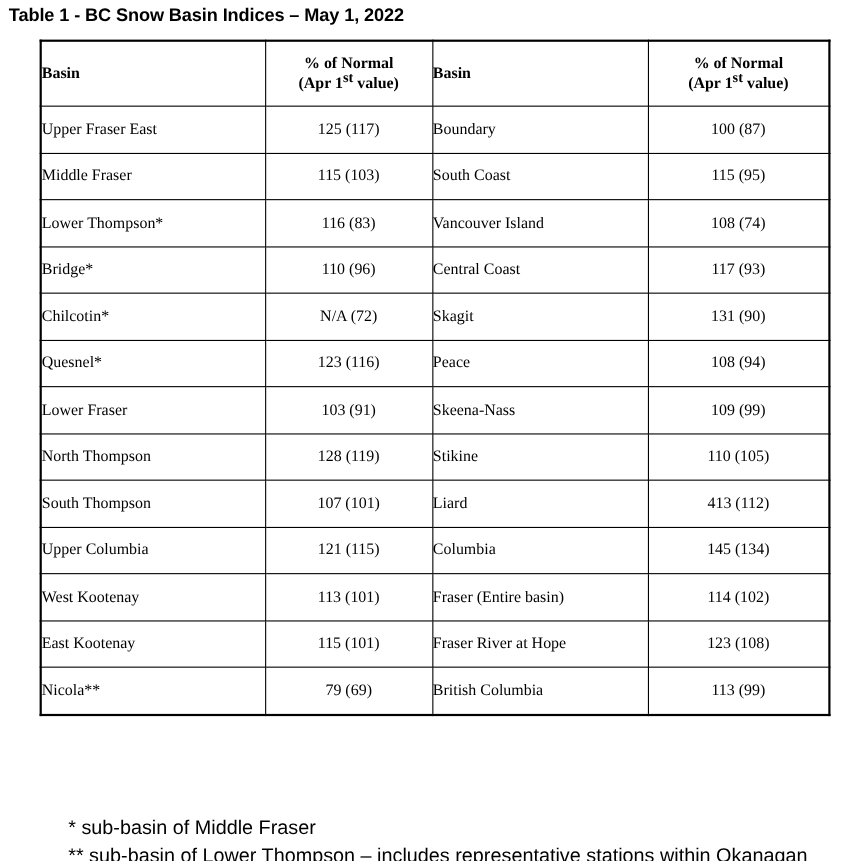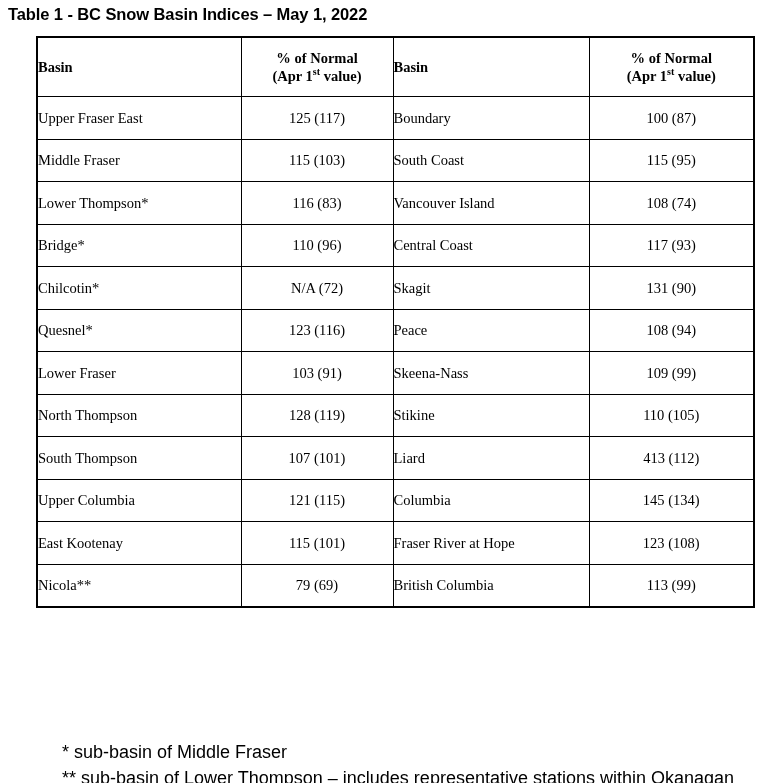--- a/index.html
+++ b/index.html
@@ -67,21 +67,21 @@
     vertical-align: middle;
   }
   th.h-value {
     text-align: center;
     vertical-align: middle;
     padding-bottom: 14px;
   }
   th.h-value .l1 { display: block; }
   th.h-value .l2 { display: block; }
   th.h-value sup {
-    font-size: 10px;
+    font-size: 13px;
     vertical-align: super;
     line-height: 0;
   }
   table.snow tbody td {
     height: 41.5px;
   }
   td.basin {
     text-align: left;
     padding-left: 9px;
     padding-bottom: 8px;
@@ -185,20 +185,26 @@
             <td class="basin">Liard</td>
             <td class="value">413 (112)</td>
           </tr>
           <tr>
             <td class="basin">Upper Columbia</td>
             <td class="value">121 (115)</td>
             <td class="basin">Columbia</td>
             <td class="value">145 (134)</td>
           </tr>
           <tr>
+            <td class="basin">West Kootenay</td>
+            <td class="value">113 (101)</td>
+            <td class="basin">Fraser (Entire basin)</td>
+            <td class="value">114 (102)</td>
+          </tr>
+          <tr>
             <td class="basin">East Kootenay</td>
             <td class="value">115 (101)</td>
             <td class="basin">Fraser River at Hope</td>
             <td class="value">123 (108)</td>
           </tr>
           <tr>
             <td class="basin">Nicola**</td>
             <td class="value">79 (69)</td>
             <td class="basin">British Columbia</td>
             <td class="value">113 (99)</td>

